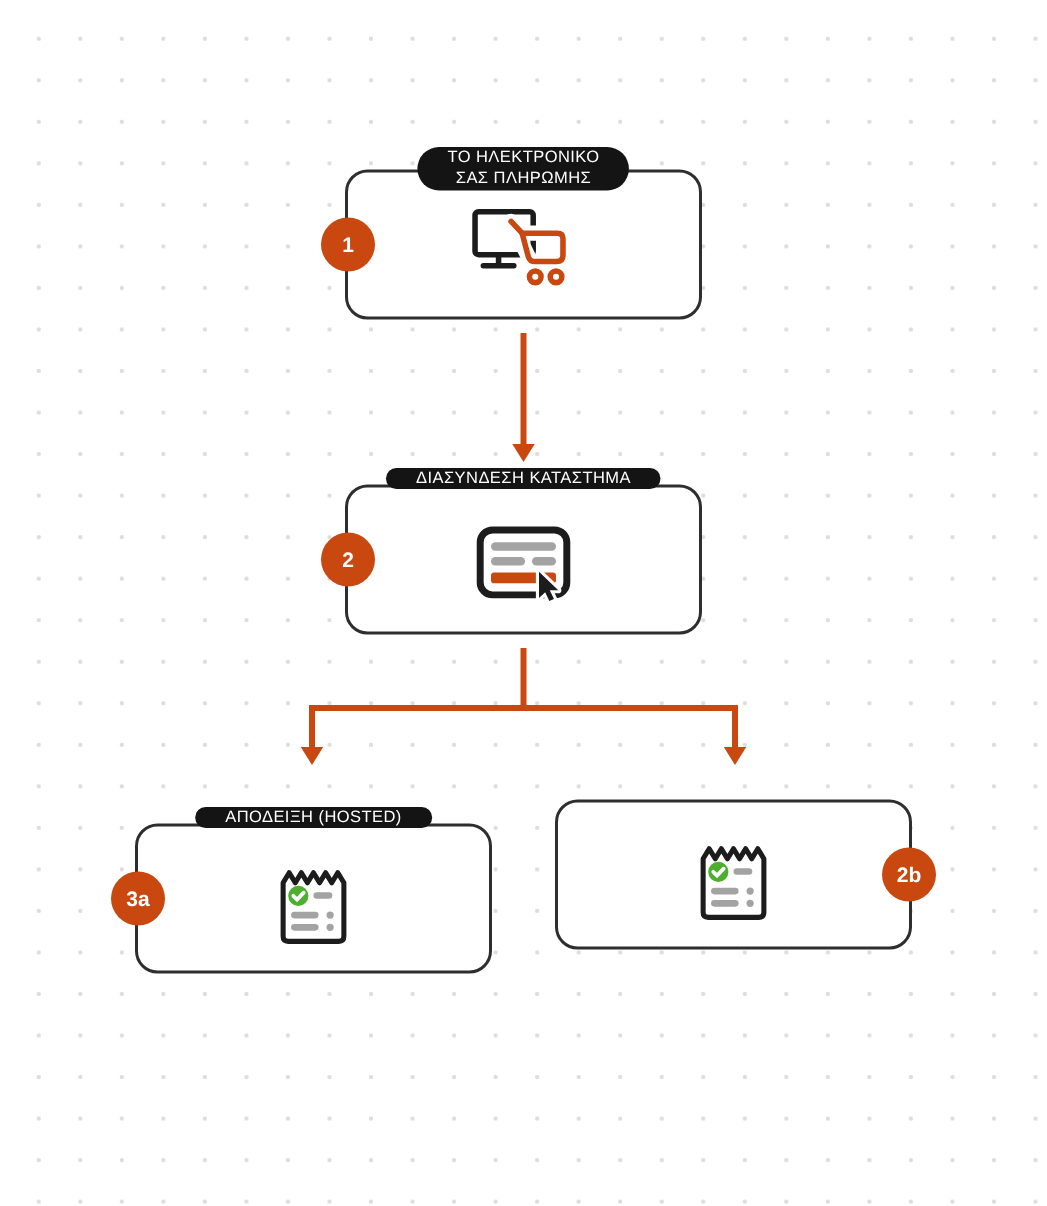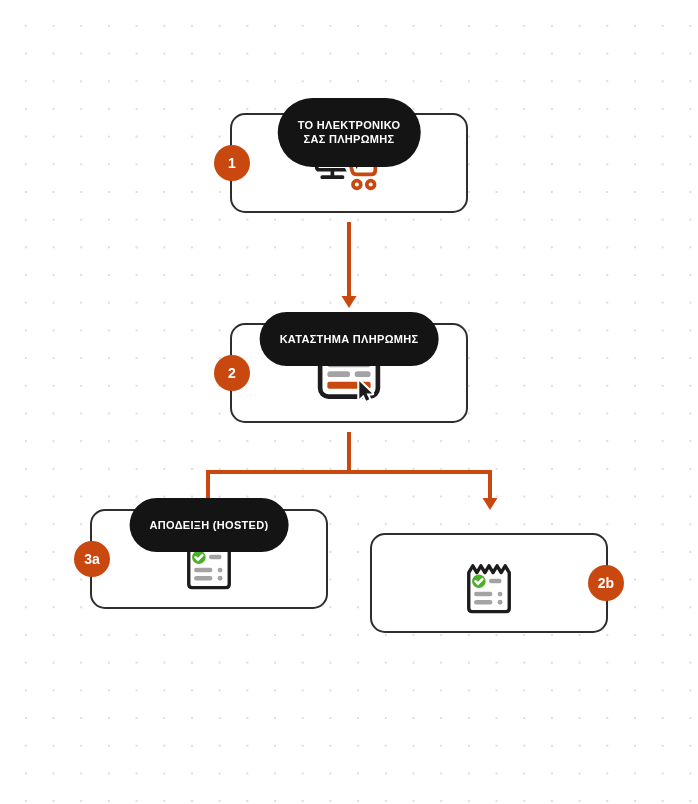--- a/index.html
+++ b/index.html
@@ -36,30 +36,30 @@
     position:absolute;
     width:238px;height:100px;
     background:#fff;
     border:2.5px solid var(--box-border);
     border-radius:15px;
     box-sizing:border-box;
     display:flex;align-items:center;justify-content:center;
   }
   .node-store{left:230px;top:113px;}
   .node-payment{left:230px;top:323px;}
-  .node-receipt-hosted{left:90px;top:509px;}
+  .node-receipt-hosted{left:90px;top:549px;}
   .node-receipt-store{left:370px;top:533px;}
   .pill{
     position:absolute;
     left:50%;transform:translateX(-50%);
     background:var(--pill-black);
     color:#fff;
     border-radius:999px;
-    padding:20px 20px;
-    font-size:11px;font-weight:bold;
+    padding:0 20px;
+    font-size:11px;font-weight:normal;
     letter-spacing:.3px;
     text-align:center;
     line-height:1.3;
     white-space:nowrap;
     z-index:3;
   }
   .pill span{display:block;}
   .pill-one{top:-13px;}
   .pill-two{top:-17px;}
   .badge{
@@ -116,21 +116,21 @@
         <path class="ic-orange" d="M30 11 L38 19.5" stroke-width="4" stroke-linecap="round"></path>
         <path class="ic-orange" d="M38 19.5 H63.5 Q67.5 19.5 67.5 23.5 V35.5 Q67.5 40 63 40 H47.5 Q43.5 40 42.5 36.5 Z" stroke-width="4" stroke-linejoin="round" fill="#fff"></path>
         <circle class="ic-orange" cx="47.5" cy="51" r="4.2" stroke-width="4" fill="#fff"></circle>
         <circle class="ic-orange" cx="62.5" cy="51" r="4.2" stroke-width="4" fill="#fff"></circle>
       </svg>
     </div>
   </section>
 
   <section class="node node-payment">
     <div class="pill pill-one">
-      <span>ΚΑΤΑΣΤΗΜΑ ΠΛΗΡΩΜΗΣ</span>
+      <span>ΔΙΑΣΥΝΔΕΣΗ ΚΑΤΑΣΤΗΜΑ</span>
     </div>
     <div class="badge badge-left">2</div>
     <div class="node-icon">
       <svg width="66" height="56" viewBox="0 0 64 54">
         <rect class="ic-dark" x="4" y="4" width="56" height="42" rx="8" stroke-width="4.5" fill="#fff"></rect>
         <rect class="f-gray" x="11" y="12" width="42" height="5.5" rx="2.75"></rect>
         <rect class="f-gray" x="11" y="21.5" width="22" height="5.5" rx="2.75"></rect>
         <rect class="f-gray" x="37.5" y="21.5" width="15.5" height="5.5" rx="2.75"></rect>
         <rect class="f-orange" x="11" y="31.5" width="42" height="7" rx="2"></rect>
         <polygon class="f-white" points="42,31 42,48 46,44.3 48.7,50 51.7,48.6 49,43 54.5,43" stroke="#fff" stroke-width="4" stroke-linejoin="round"></polygon>

